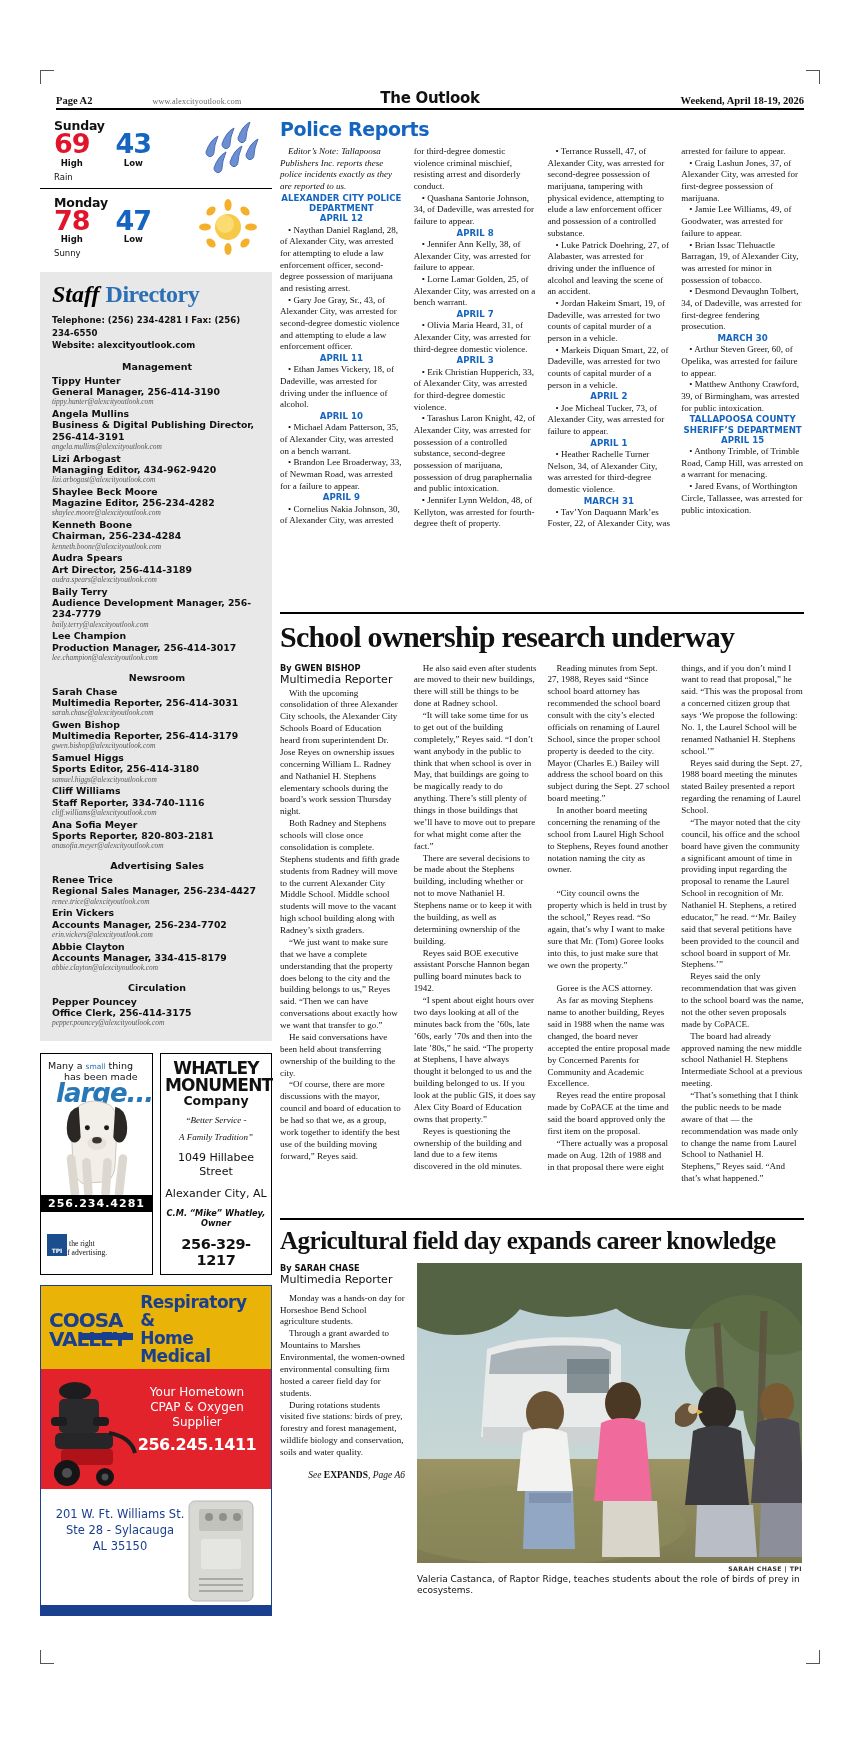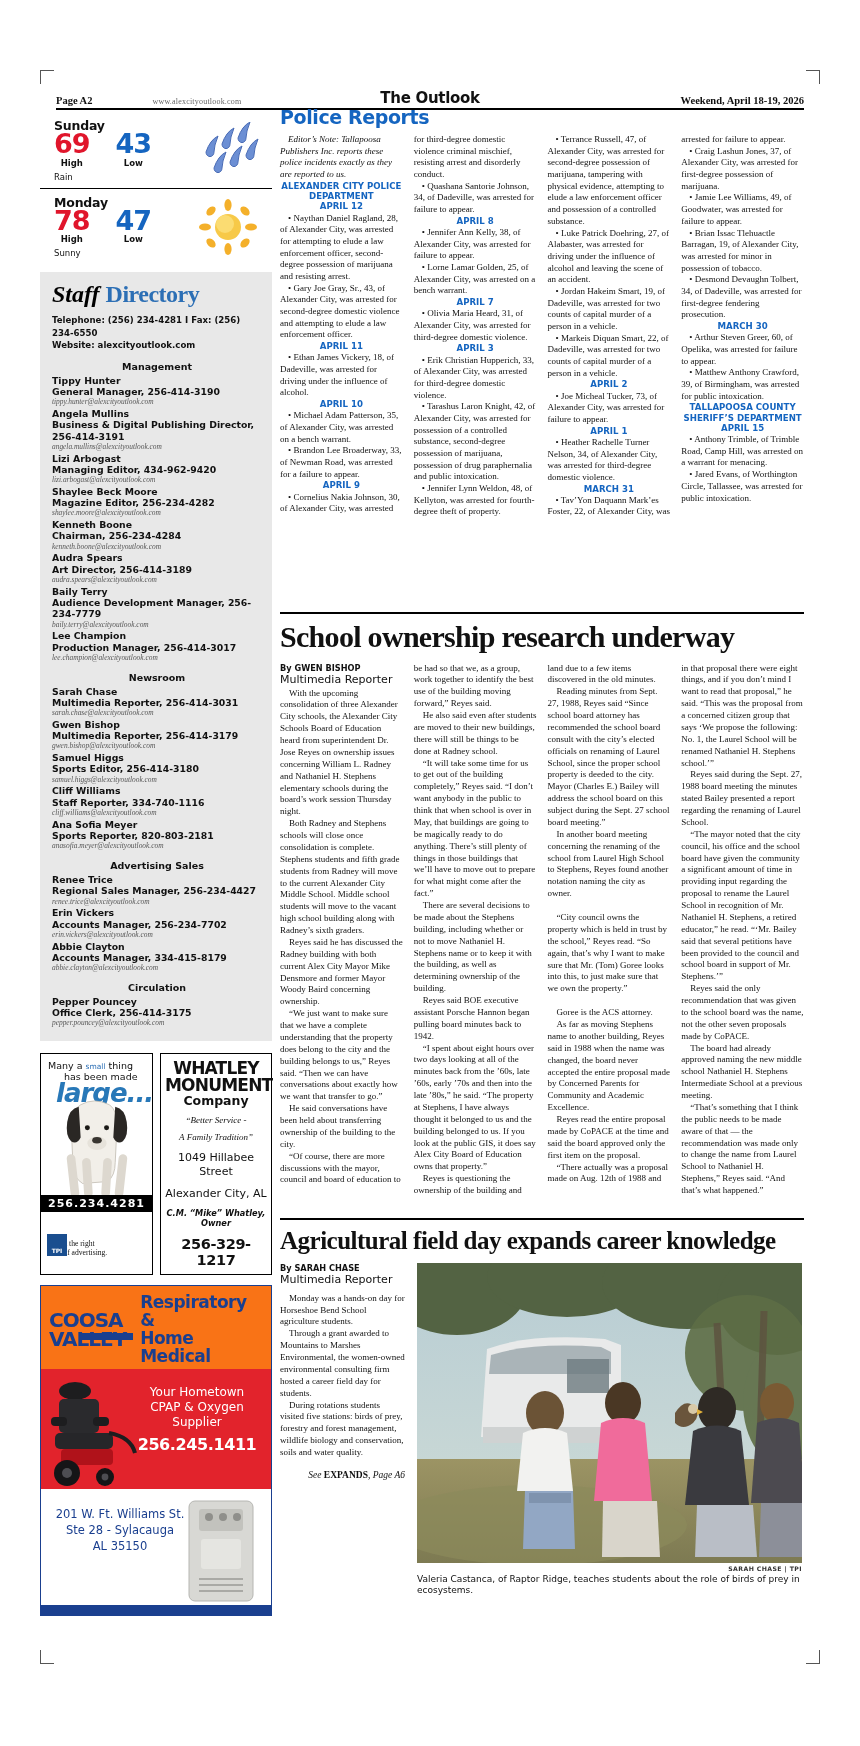--- a/index.html
+++ b/index.html
@@ -81,39 +81,39 @@
                    font-size:11px; text-align:center; letter-spacing:1px; padding:2px 0; }
 
   .ad-whatley { width:112px; border:1px solid #000; background:#fff; padding:6px 4px; text-align:center; }
   .ad-whatley .w1 { font-family:"DejaVu Sans", sans-serif; font-weight:700; font-size:17px; line-height:.98; letter-spacing:-.8px; }
   .ad-whatley .w2 { font-family:"DejaVu Sans", sans-serif; font-weight:700; font-size:12.5px; line-height:1.05; margin-top:1px; }
   .ad-whatley .w3 { font-family:"Liberation Serif", serif; font-style:italic; font-size:9px; line-height:1.2; margin-top:7px; }
   .ad-whatley .w4 { font-family:"DejaVu Sans", sans-serif; font-size:11px; line-height:1.25; margin-top:8px; }
   .ad-whatley .w5 { font-family:"DejaVu Sans", sans-serif; font-weight:700; font-style:italic; font-size:8.2px; line-height:1.2; margin-top:9px; }
   .ad-whatley .w6 { font-family:"DejaVu Sans", sans-serif; font-weight:700; font-size:14.5px; margin-top:7px; letter-spacing:-.4px; }
 
-  .ad-coosa { margin-top:10px; border:1px solid #1a3f8f; width:232px; background:#f97316; position:relative; overflow:hidden; }
+  .ad-coosa { margin-top:10px; border:1px solid #1a3f8f; width:232px; background:#eab308; position:relative; overflow:hidden; }
   .cv-head { display:flex; align-items:center; padding:8px 6px 4px 8px; gap:6px; }
   .cv-logo { position:relative; width:88px; }
   .cv-logo .ln { font-family:"DejaVu Sans", sans-serif; font-weight:700; font-size:20px; color:#1a3f8f; line-height:.95; letter-spacing:-1px;}
   .cv-logo .bar { position:absolute; left:30px; top:22px; width:54px; height:7px; background:#1a3f8f; }
   .cv-right { font-family:"DejaVu Sans", sans-serif; font-weight:700; font-size:17px; color:#1a3f8f; line-height:1.05; letter-spacing:-.5px;}
   .cv-red { background:#e2232c; position:relative; height:120px; overflow:hidden; }
   .cv-red .txt { position:absolute; right:10px; top:16px; width:128px; text-align:center; color:#fff;
                  font-family:"DejaVu Sans", sans-serif; font-size:12px; line-height:1.25; }
   .cv-red .tel { font-family:"DejaVu Sans", sans-serif; font-weight:700; font-size:16px; margin-top:5px; letter-spacing:-.4px;}
   .cv-chair { position:absolute; left:4px; bottom:0; width:120px; height:112px; }
   .cv-bot { position:relative; height:116px; background:#fff; }
   .cv-addr { position:absolute; left:14px; top:18px; width:130px; text-align:center; color:#1a3f8f;
              font-family:"DejaVu Sans", sans-serif; font-size:11.5px; line-height:1.38; }
   .cv-mach { position:absolute; right:6px; bottom:0px; width:86px; height:110px; }
   .cv-footbar { height:10px; background:#1a3f8f; }
 
   
-  .pr { position:absolute; left:280px; top:106px; width:524px; }
+  .pr { position:absolute; left:280px; top:118px; width:524px; }
   .pr-title { font-family:"DejaVu Sans", sans-serif; font-weight:700; font-size:19px; color:#1565c0; letter-spacing:-.4px; margin-bottom:6px;}
   .pr-cols { column-count:4; column-gap:11px; font-size:9px; line-height:1.3; }
   .pr-cols p { margin:0; text-indent:8px; }
   .pr-note { font-style:italic; margin:0 0 0 0; text-indent:10px; }
   .pr-dept { font-family:"DejaVu Sans", sans-serif; font-weight:700; font-size:8.6px; color:#1565c0;
              text-align:center; margin:9px 0 2px; text-indent:0 !important; line-height:1.2; }
   .pr-date { font-family:"DejaVu Sans", sans-serif; font-weight:700; font-size:8.6px; color:#1565c0;
              text-align:center; margin:5px 0 1px; text-indent:0 !important; }
   .pr-rule { position:absolute; left:280px; top:612px; width:524px; height:1.5px; background:#000; }
 
@@ -478,21 +478,20 @@
 
   <div class="art1">
     <h1>School ownership research underway</h1>
     <div class="art1-cols" id="art1-cols">
         <div class="byline">
           <div>By GWEN BISHOP</div>
           <div class="sub">Multimedia Reporter</div>
         </div>
         <p style="margin-top: 0px;">With the upcoming consolidation of three Alexander City schools, the Alexander City Schools Board of Education heard from superintendent Dr. Jose Reyes on ownership issues concerning William L. Radney and Nathaniel H. Stephens elementary schools during the board’s work session Thursday night.</p>
         <p style="margin-top: 0px;">Both Radney and Stephens schools will close once consolidation is complete. Stephens students and fifth grade students from Radney will move to the current Alexander City Middle School. Middle school students will move to the vacant high school building along with Radney’s sixth graders.</p>
-        <p style="margin-top: 0px;">Reyes said he has discussed the Radney building with both current Alex City Mayor Mike Densmore and former Mayor Woody Baird concerning ownership.</p>
         <p style="margin-top: 0px;">“We just want to make sure that we have a complete understanding that the property does belong to the city and the building belongs to us,” Reyes said. “Then we can have conversations about exactly how we want that transfer to go.”</p>
         <p style="margin-top: 0px;">He said conversations have been held about transferring ownership of the building to the city.</p>
         <p style="margin-top: 0px;">“Of course, there are more discussions with the mayor, council and board of education to be had so that we, as a group, work together to identify the best use of the building moving forward,” Reyes said.</p>
         <p style="margin-top: 0px;">He also said even after students are moved to their new buildings, there will still be things to be done at Radney school.</p>
         <p style="margin-top: 0px;">“It will take some time for us to get out of the building completely,” Reyes said. “I don’t want anybody in the public to think that when school is over in May, that buildings are going to be magically ready to do anything. There’s still plenty of things in those buildings that we’ll have to move out to prepare for what might come after the fact.”</p>
         <p style="margin-top: 0px;">There are several decisions to be made about the Stephens building, including whether or not to move Nathaniel H. Stephens name or to keep it with the building, as well as determining ownership of the building.</p>
         <p style="margin-top: 0px;">Reyes said BOE executive assistant Porsche Hannon began pulling board minutes back to 1942.</p>
         <p style="margin-top: 0px;">“I spent about eight hours over two days looking at all of the minutes back from the ’60s, late ’60s, early ’70s and then into the late ’80s,” he said. “The property at Stephens, I have always thought it belonged to us and the building belonged to us. If you look at the public GIS, it does say Alex City Board of Education owns that property.”</p>
         <p style="margin-top: 0px;">Reyes is questioning the ownership of the building and land due to a few items discovered in the old minutes.</p>
         <p style="margin-top: 0px;">Reading minutes from Sept. 27, 1988, Reyes said “Since school board attorney has recommended the school board consult with the city’s elected officials on renaming of Laurel School, since the proper school property is deeded to the city. Mayor (Charles E.) Bailey will address the school board on this subject during the Sept. 27 school board meeting.”</p>

